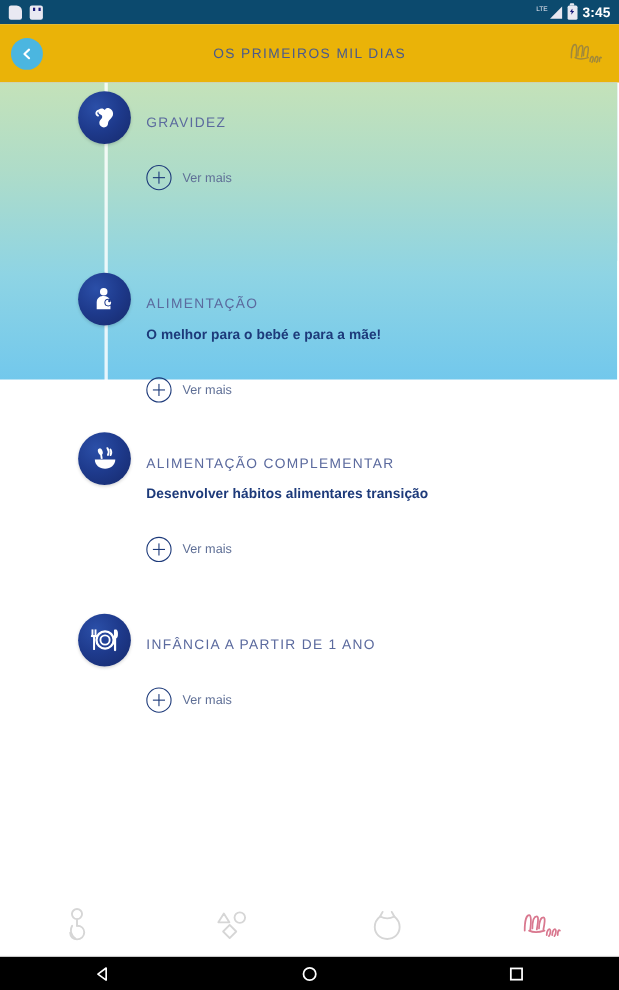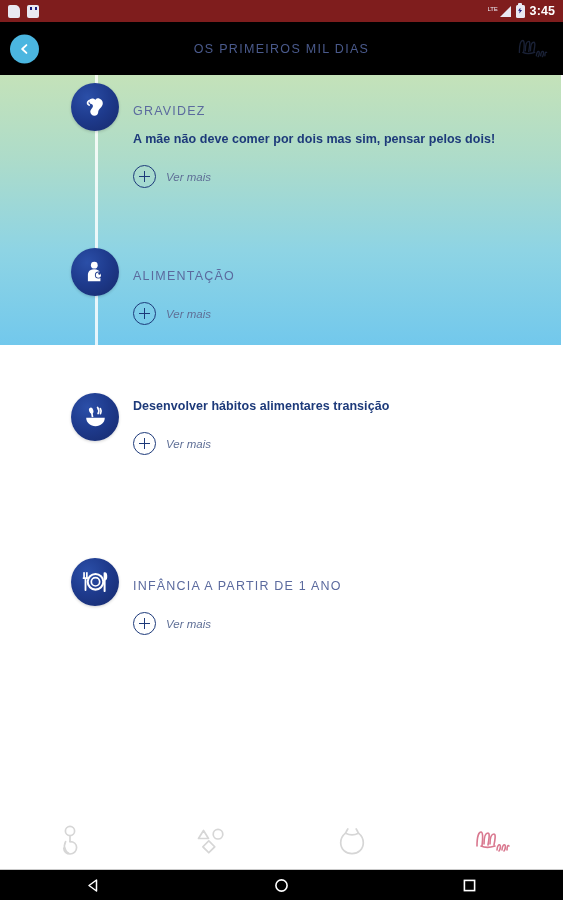--- a/index.html
+++ b/index.html
@@ -7,21 +7,21 @@
   body {
     font-family:"Liberation Sans", sans-serif;
     background:#ffffff;
     overflow:hidden;
     position:relative;
   }
 
   
   #status-bar{
     position:absolute; top:0; left:0; width:563px; height:22px;
-    background:#7f1d1d;
+    background:#0c4a6e;
     display:flex; align-items:center; justify-content:space-between;
     padding:0 8px;
   }
   .sb-left{ display:flex; align-items:center; gap:7px; }
   .sb-right{ display:flex; align-items:center; gap:5px; }
   .sb-ico{ width:12px; height:13px; position:relative; }
   .sb-ico .body{ position:absolute; inset:0; background:#e9e9f2; border-radius:2px; }
   .sb-ico.doc .body{ border-radius:2px 5px 2px 2px; }
   .sb-ico.cal .body::before,
   .sb-ico.cal .body::after{
@@ -32,21 +32,21 @@
   .sb-lte{ font-size:6px; color:#e9e9f2; letter-spacing:-0.2px; margin-right:-3px; margin-bottom:5px;}
   .sb-sig{ width:0; height:0; border-left:11px solid transparent; border-bottom:11px solid #e9e9f2; }
   .sb-batt{ width:9px; height:13px; background:#e9e9f2; border-radius:1.5px; position:relative; }
   .sb-batt::before{ content:""; position:absolute; top:-2px; left:2.5px; width:4px; height:2px; background:#e9e9f2; border-radius:1px 1px 0 0;}
   .sb-batt::after{ content:""; position:absolute; top:3px; left:2.5px; width:4px; height:6px; background:#1a1a7a; clip-path:polygon(60% 0,0 55%,40% 55%,30% 100%,100% 42%,55% 42%);}
   .sb-time{ color:#ffffff; font-size:12.5px; font-weight:600; letter-spacing:0.1px; }
 
   
   #app-header{
     position:absolute; top:22px; left:0; width:563px; height:53px;
-    background:#000000;
+    background:#eab308;
     display:flex; align-items:center;
   }
   #back-button{
     position:absolute; left:10px; top:50%; transform:translateY(-50%);
     width:29px; height:29px; border-radius:50%;
     background:#4bb6e0;
     display:flex; align-items:center; justify-content:center;
     cursor:pointer;
   }
   #back-button svg{ display:block; }
@@ -96,21 +96,21 @@
   .sec-title{
     font-size:12.5px; letter-spacing:1.2px; color:#5b6a9e;
     margin-top:29px; font-weight:400;
   }
   .sec-sub{
     font-size:12.5px; color:#1d3a7a; font-weight:700;
     margin-top:14px; letter-spacing:.05px;
   }
   .sec-more{
     display:flex; align-items:center; gap:10px;
-    margin-top:19px; cursor:pointer; width:max-content;font-style:italic;
+    margin-top:32px; cursor:pointer; width:max-content;
   }
   .plus-circle{
     width:23px; height:23px; border-radius:50%;
     border:1.6px solid #1d3a7a;
     display:flex; align-items:center; justify-content:center;
     position:relative; flex:0 0 auto;
   }
   .plus-circle::before,.plus-circle::after{
     content:""; position:absolute; background:#1d3a7a;
   }
@@ -190,58 +190,59 @@
 
   <div class="section" id="section-0">
     <div class="sec-icon">
       <svg width="26" height="26" viewBox="0 0 26 26">
         <path d="M15.5 4.2c3.1 0 5.3 2.3 5.3 5.1 0 2.3-1.3 3.6-2.6 5-1.3 1.4-2 2.4-2 4 0 1.9-1.6 3.5-3.7 3.5-2.4 0-4.2-1.8-4.2-4 0-1.3.5-2.2 1.3-3.1.9-1 1.3-1.6 1.3-2.6 0-1 -.6-1.6-1.6-2-1.2-.5-2-1.4-2-2.7 0-1.6 1.3-2.8 3-2.8 1.4 0 2.3.6 3 1.3.6-.9 1.4-1.7 2.2-1.7z" fill="#ffffff"></path>
         <path d="M9.1 6.6c-1.5-.6-3 .3-3.4 1.7-.3 1.2.3 2.3 1.4 2.8" fill="none" stroke="#ffffff" stroke-width="1.7" stroke-linecap="round"></path>
       </svg>
     </div>
     <div class="sec-body">
       <div class="sec-title">GRAVIDEZ</div>
-      <div class="sec-sub">A mãe não deve comer por dois mas sim, pensar pelos dois!</div>
       <div class="sec-more">
         <span class="plus-circle"></span>
         <span class="more-label">Ver mais</span>
       </div>
     </div>
   </div>
 
   <div class="section" id="section-1">
     <div class="sec-icon">
       <svg width="26" height="26" viewBox="0 0 26 26">
         <circle cx="12.3" cy="6.2" r="3.4" fill="#ffffff"></circle>
         <path d="M8.2 11.2c-1.5.9-2.3 2.6-2.3 4.6v6.4h12.5v-6.4c0-2-.8-3.7-2.3-4.6-1.1-.7-2.4-1-3.9-1s-2.9.3-4 1z" fill="#ffffff"></path>
         <circle cx="16.4" cy="16.1" r="3.5" fill="#1e3a8c"></circle>
         <circle cx="16.4" cy="16.1" r="2.6" fill="#ffffff"></circle>
         <circle cx="17.5" cy="14.6" r="1.2" fill="#1e3a8c"></circle>
       </svg>
     </div>
     <div class="sec-body">
       <div class="sec-title">ALIMENTAÇÃO</div>
+      <div class="sec-sub">O melhor para o bebé e para a mãe!</div>
       <div class="sec-more">
         <span class="plus-circle"></span>
         <span class="more-label">Ver mais</span>
       </div>
     </div>
   </div>
 
   <div class="section" id="section-2">
     <div class="sec-icon">
       <svg width="27" height="27" viewBox="0 0 27 27">
         <path d="M4.2 13.8h18.6c0 5-4.2 8.4-9.3 8.4s-9.3-3.4-9.3-8.4z" fill="#ffffff"></path>
         <ellipse cx="9.2" cy="6.6" rx="2.1" ry="3.1" transform="rotate(-18 9.2 6.6)" fill="#ffffff"></ellipse>
         <rect x="9.3" y="8.6" width="1.7" height="4.6" transform="rotate(-10 10 10.9)" fill="#ffffff"></rect>
         <path d="M15.6 3.4c1.4 2 1.6 4.2.5 6.2" fill="none" stroke="#ffffff" stroke-width="1.7" stroke-linecap="round"></path>
         <path d="M18.4 4.6c1 1.7 1 3.5.1 5.1" fill="none" stroke="#ffffff" stroke-width="1.7" stroke-linecap="round"></path>
       </svg>
     </div>
     <div class="sec-body">
+      <div class="sec-title">ALIMENTAÇÃO COMPLEMENTAR</div>
       <div class="sec-sub">Desenvolver hábitos alimentares transição</div>
       <div class="sec-more">
         <span class="plus-circle"></span>
         <span class="more-label">Ver mais</span>
       </div>
     </div>
   </div>
 
   <div class="section" id="section-3">
     <div class="sec-icon">

